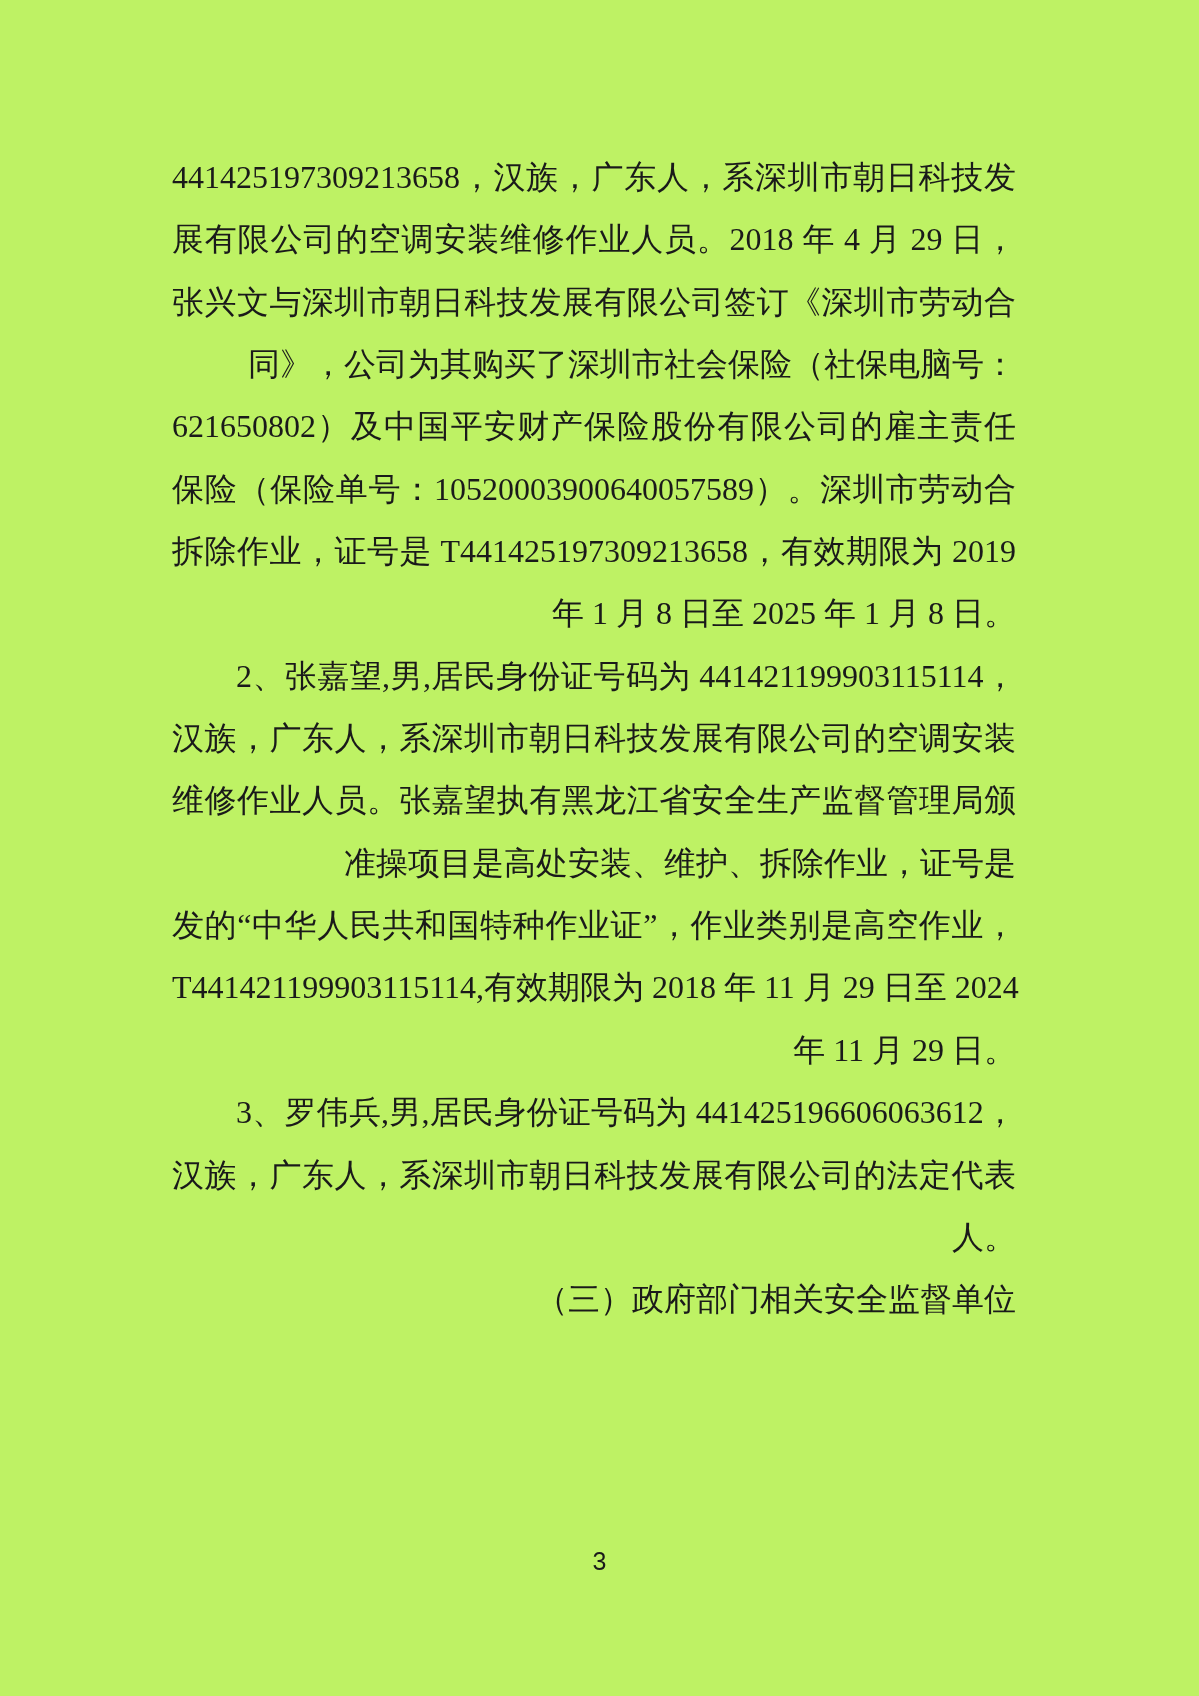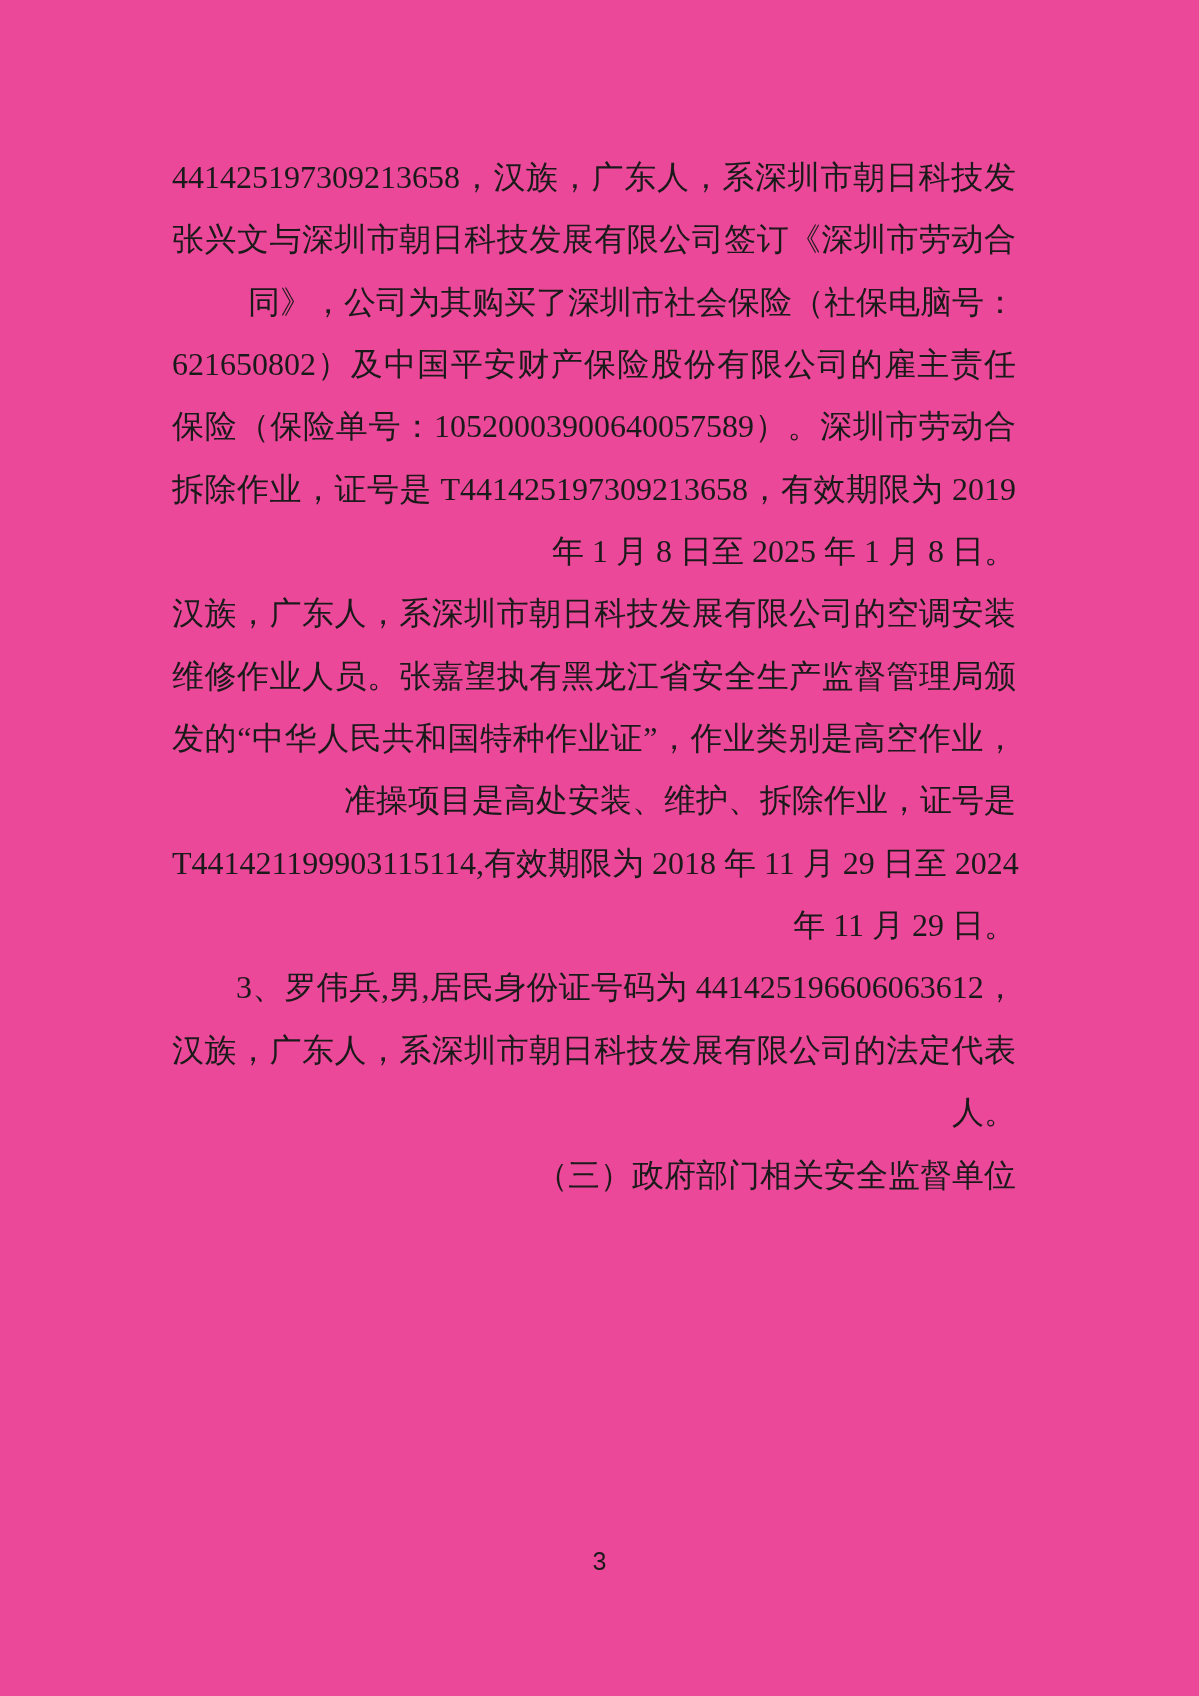--- a/index.html
+++ b/index.html
@@ -4,21 +4,21 @@
 <style>
   html, body {
     margin: 0;
     padding: 0;
     background: #ffffff;
   }
   .page {
     position: relative;
     width: 1199px;
     height: 1696px;
-    background: #ec4899;
+    background: #bef264;
     overflow: hidden;
     font-family: "Liberation Serif", "DejaVu Serif", serif;
     color: #1a1a1a;
   }
   .text-block {
     position: absolute;
     left: 172px;
     top: 146px;
     width: 844px;
     font-size: 32px;
@@ -47,30 +47,32 @@
     font-size: 25px;
     color: #1a1a1a;
   }
 </style>
 </head>
 <body>
 
 <div class="page">
   <div class="text-block">
     <div class="line j">441425197309213658，汉族，广东人，系深圳市朝日科技发</div>
+    <div class="line j">展有限公司的空调安装维修作业人员。2018 年 4 月 29 日，</div>
     <div class="line j">张兴文与深圳市朝日科技发展有限公司签订《深圳市劳动合</div>
     <div class="line">同》，公司为其购买了深圳市社会保险（社保电脑号：</div>
     <div class="line j">621650802）及中国平安财产保险股份有限公司的雇主责任</div>
     <div class="line j">保险（保险单号：10520003900640057589）。深圳市劳动合</div>
     <div class="line j">拆除作业，证号是 T441425197309213658，有效期限为 2019</div>
     <div class="line">年 1 月 8 日至 2025 年 1 月 8 日。</div>
+    <div class="line j ind">2、张嘉望,男,居民身份证号码为 441421199903115114，</div>
     <div class="line j">汉族，广东人，系深圳市朝日科技发展有限公司的空调安装</div>
     <div class="line j">维修作业人员。张嘉望执有黑龙江省安全生产监督管理局颁</div>
+    <div class="line">准操项目是高处安装、维护、拆除作业，证号是</div>
     <div class="line j">发的“中华人民共和国特种作业证”，作业类别是高空作业，</div>
-    <div class="line">准操项目是高处安装、维护、拆除作业，证号是</div>
     <div class="line j">T441421199903115114,有效期限为 2018 年 11 月 29 日至 2024</div>
     <div class="line">年 11 月 29 日。</div>
     <div class="line j ind">3、罗伟兵,男,居民身份证号码为 441425196606063612，</div>
     <div class="line j">汉族，广东人，系深圳市朝日科技发展有限公司的法定代表</div>
     <div class="line">人。</div>
     <div class="line ind">（三）政府部门相关安全监督单位</div>
   </div>
   <div class="page-number">3</div>
 </div>
 

